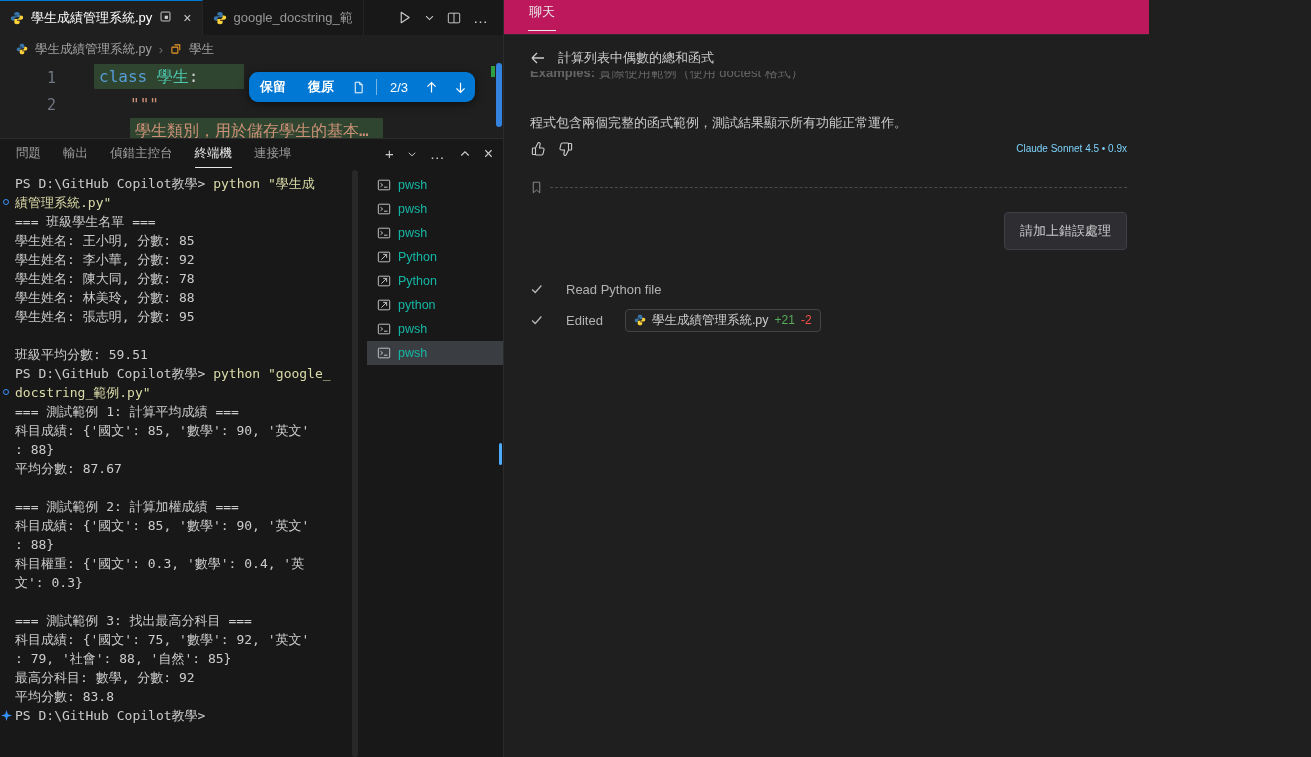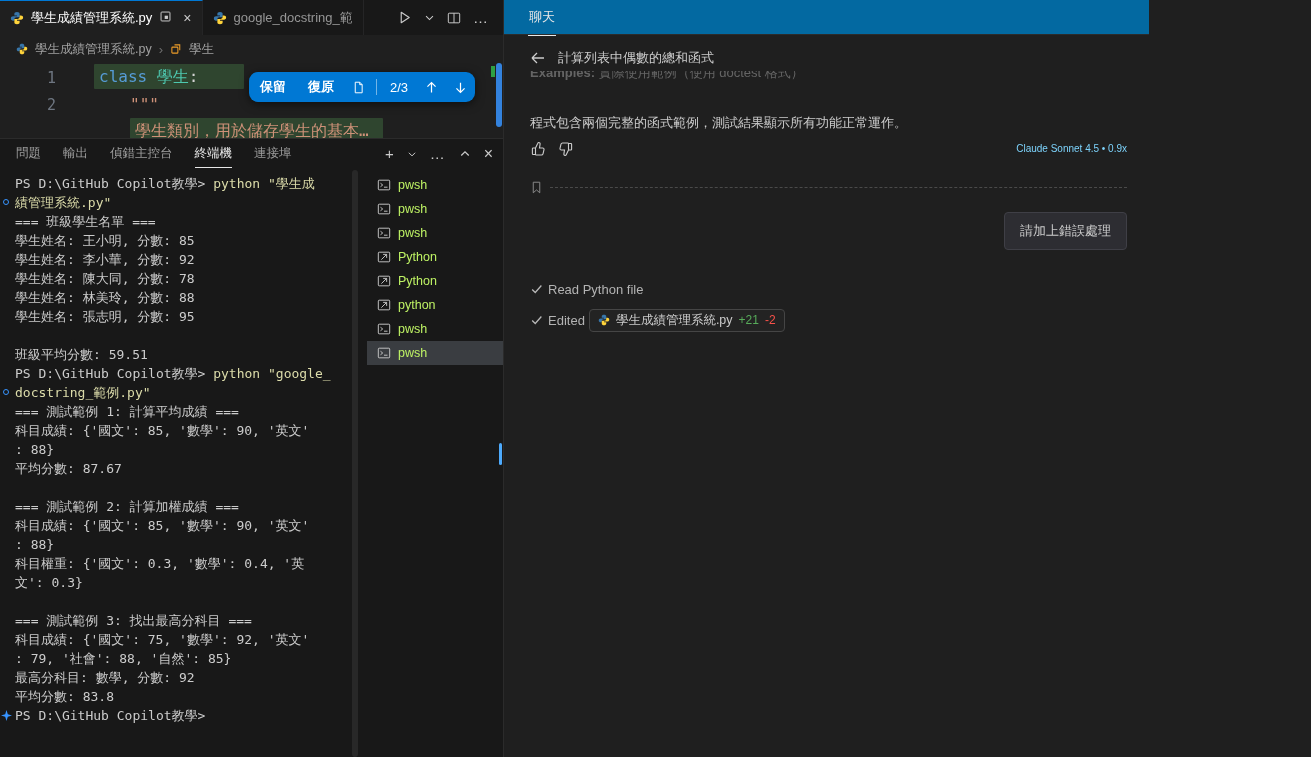--- a/index.html
+++ b/index.html
@@ -94,30 +94,30 @@
   .tline { padding-left: 15px; position: relative; white-space: pre; color: #cccccc; }
   .c-p { color: #cccccc; margin-top: 18px; } .c-y { color: #dcdcaa; }
   .decor-dot {
     position: absolute; left: 3px; top: 6px; width: 6px; height: 6px;
     border-radius: 50%; border: 1.5px solid #3794ff;
   }
   .decor-sparkle { position: absolute; left: 1px; top: 4px; display: inline-flex; }
   .term-scrollbar { width: 6px; background: rgba(255,255,255,0.07); border-radius: 3px; margin-top: 2px; }
   .term-list { width: 136px; margin-left: auto; padding-top: 5px; }
   .sess { height: 24px; display: flex; align-items: center; gap: 7px; padding: 0 8px 0 10px;
-          color: #bef264; font-size: 12.5px; cursor: pointer; }
+          color: #14b8a6; font-size: 12.5px; cursor: pointer; }
   .sess.selected { background: #3a3d41; }
   .ticon { display: inline-flex; flex: 0 0 auto; }
   .list-scroll-thumb { position: absolute; right: 1px; top: 275px; width: 3px; height: 22px;
                        background: #4daafc; border-radius: 2px; }
 
   
   .chat { flex: 1; display: flex; flex-direction: column; background: #1f1f1f; }
-  .chat-titlebar { height: 35px; background: #0369a1; border-bottom: 1px solid #2b2b2b;
-                   display: flex; align-items: flex-start; padding: 8px 24px; }
+  .chat-titlebar { height: 35px; background: #be185d; border-bottom: 1px solid #2b2b2b;
+                   display: flex; align-items: center; padding: 0 24px; }
   .chat-tab { color: #e7e7e7; font-size: 13px; padding: 0 1px 9px; border-bottom: 1px solid #e7e7e7; cursor: pointer; }
   .chat-header { display: flex; align-items: center; gap: 12px; padding: 14px 22px 2px 26px;
                  color: #cccccc; font-size: 13px; }
   .back { display: inline-flex; cursor: pointer; }
   .chat-body { position: relative; flex: 1; padding: 0 22px 0 26px; overflow: hidden; }
 
   .clipped { height: 10px; overflow: hidden; position: relative; margin-top: 2px; opacity: 0.55; }
   .clipped .inner { position: absolute; top: -7px; left: 0; white-space: nowrap;
                     font-size: 13px; color: #9d9d9d; }
   .clipped .inner b { font-weight: 700; }
@@ -133,21 +133,21 @@
   .bookmark { display: inline-flex; }
 
   .suggestion-row { display: flex; justify-content: flex-end; margin-top: 18px; }
   .suggestion-btn {
     background: #2d2d32; border: 1px solid #3f3f46; color: #cccccc;
     font-size: 13px; padding: 9px 15px; border-radius: 4px; cursor: pointer;
     font-family: "Liberation Sans", sans-serif;
   }
 
   .steps { margin-top: 32px; display: flex; flex-direction: column; gap: 12px; }
-  .step { display: flex; align-items: center; gap: 4px; color: #b3b3b3; font-size: 13px; }
+  .step { display: flex; align-items: center; gap: 22px; color: #b3b3b3; font-size: 13px; }
   .check { display: inline-flex; }
   .file-chip {
     display: inline-flex; align-items: center; gap: 6px;
     border: 1px solid #454545; border-radius: 4px; padding: 2px 8px;
     background: #232323; cursor: pointer;
   }
   .file-chip .fname { color: #cccccc; font-size: 12.5px; }
   .file-chip .add { color: #57ab5a; font-size: 12px; }
   .file-chip .del { color: #f85149; font-size: 12px; }
 </style>

